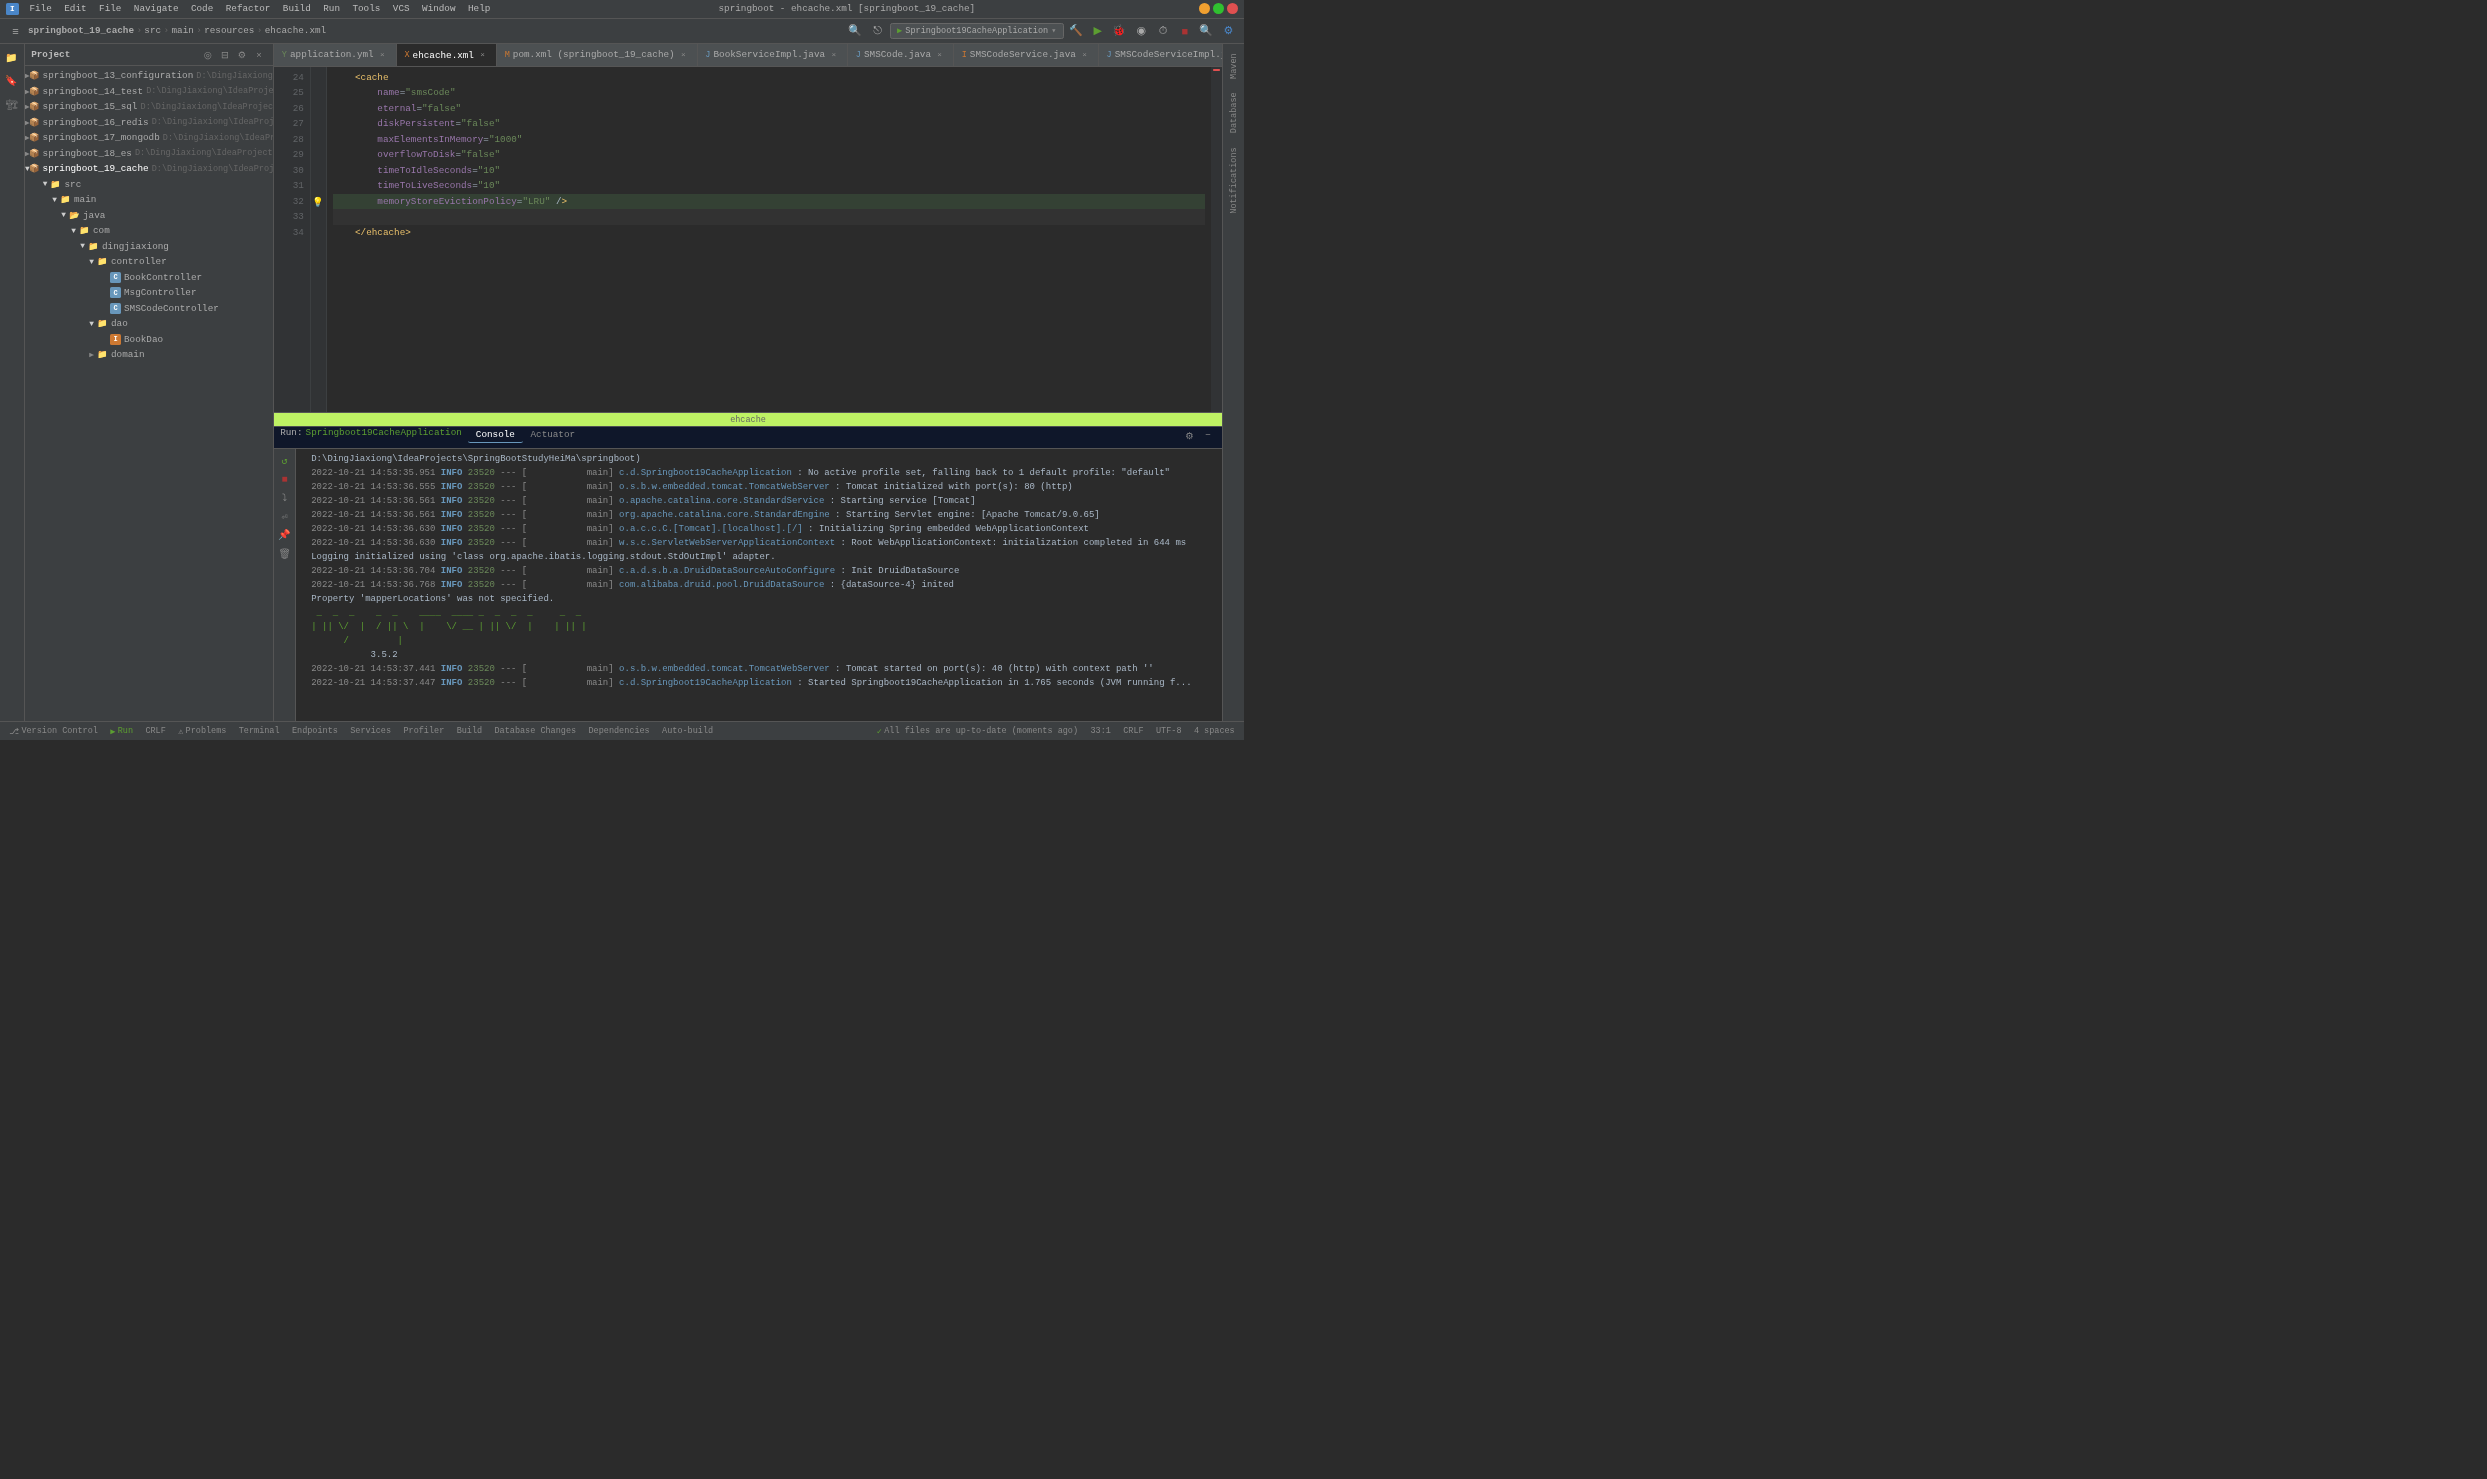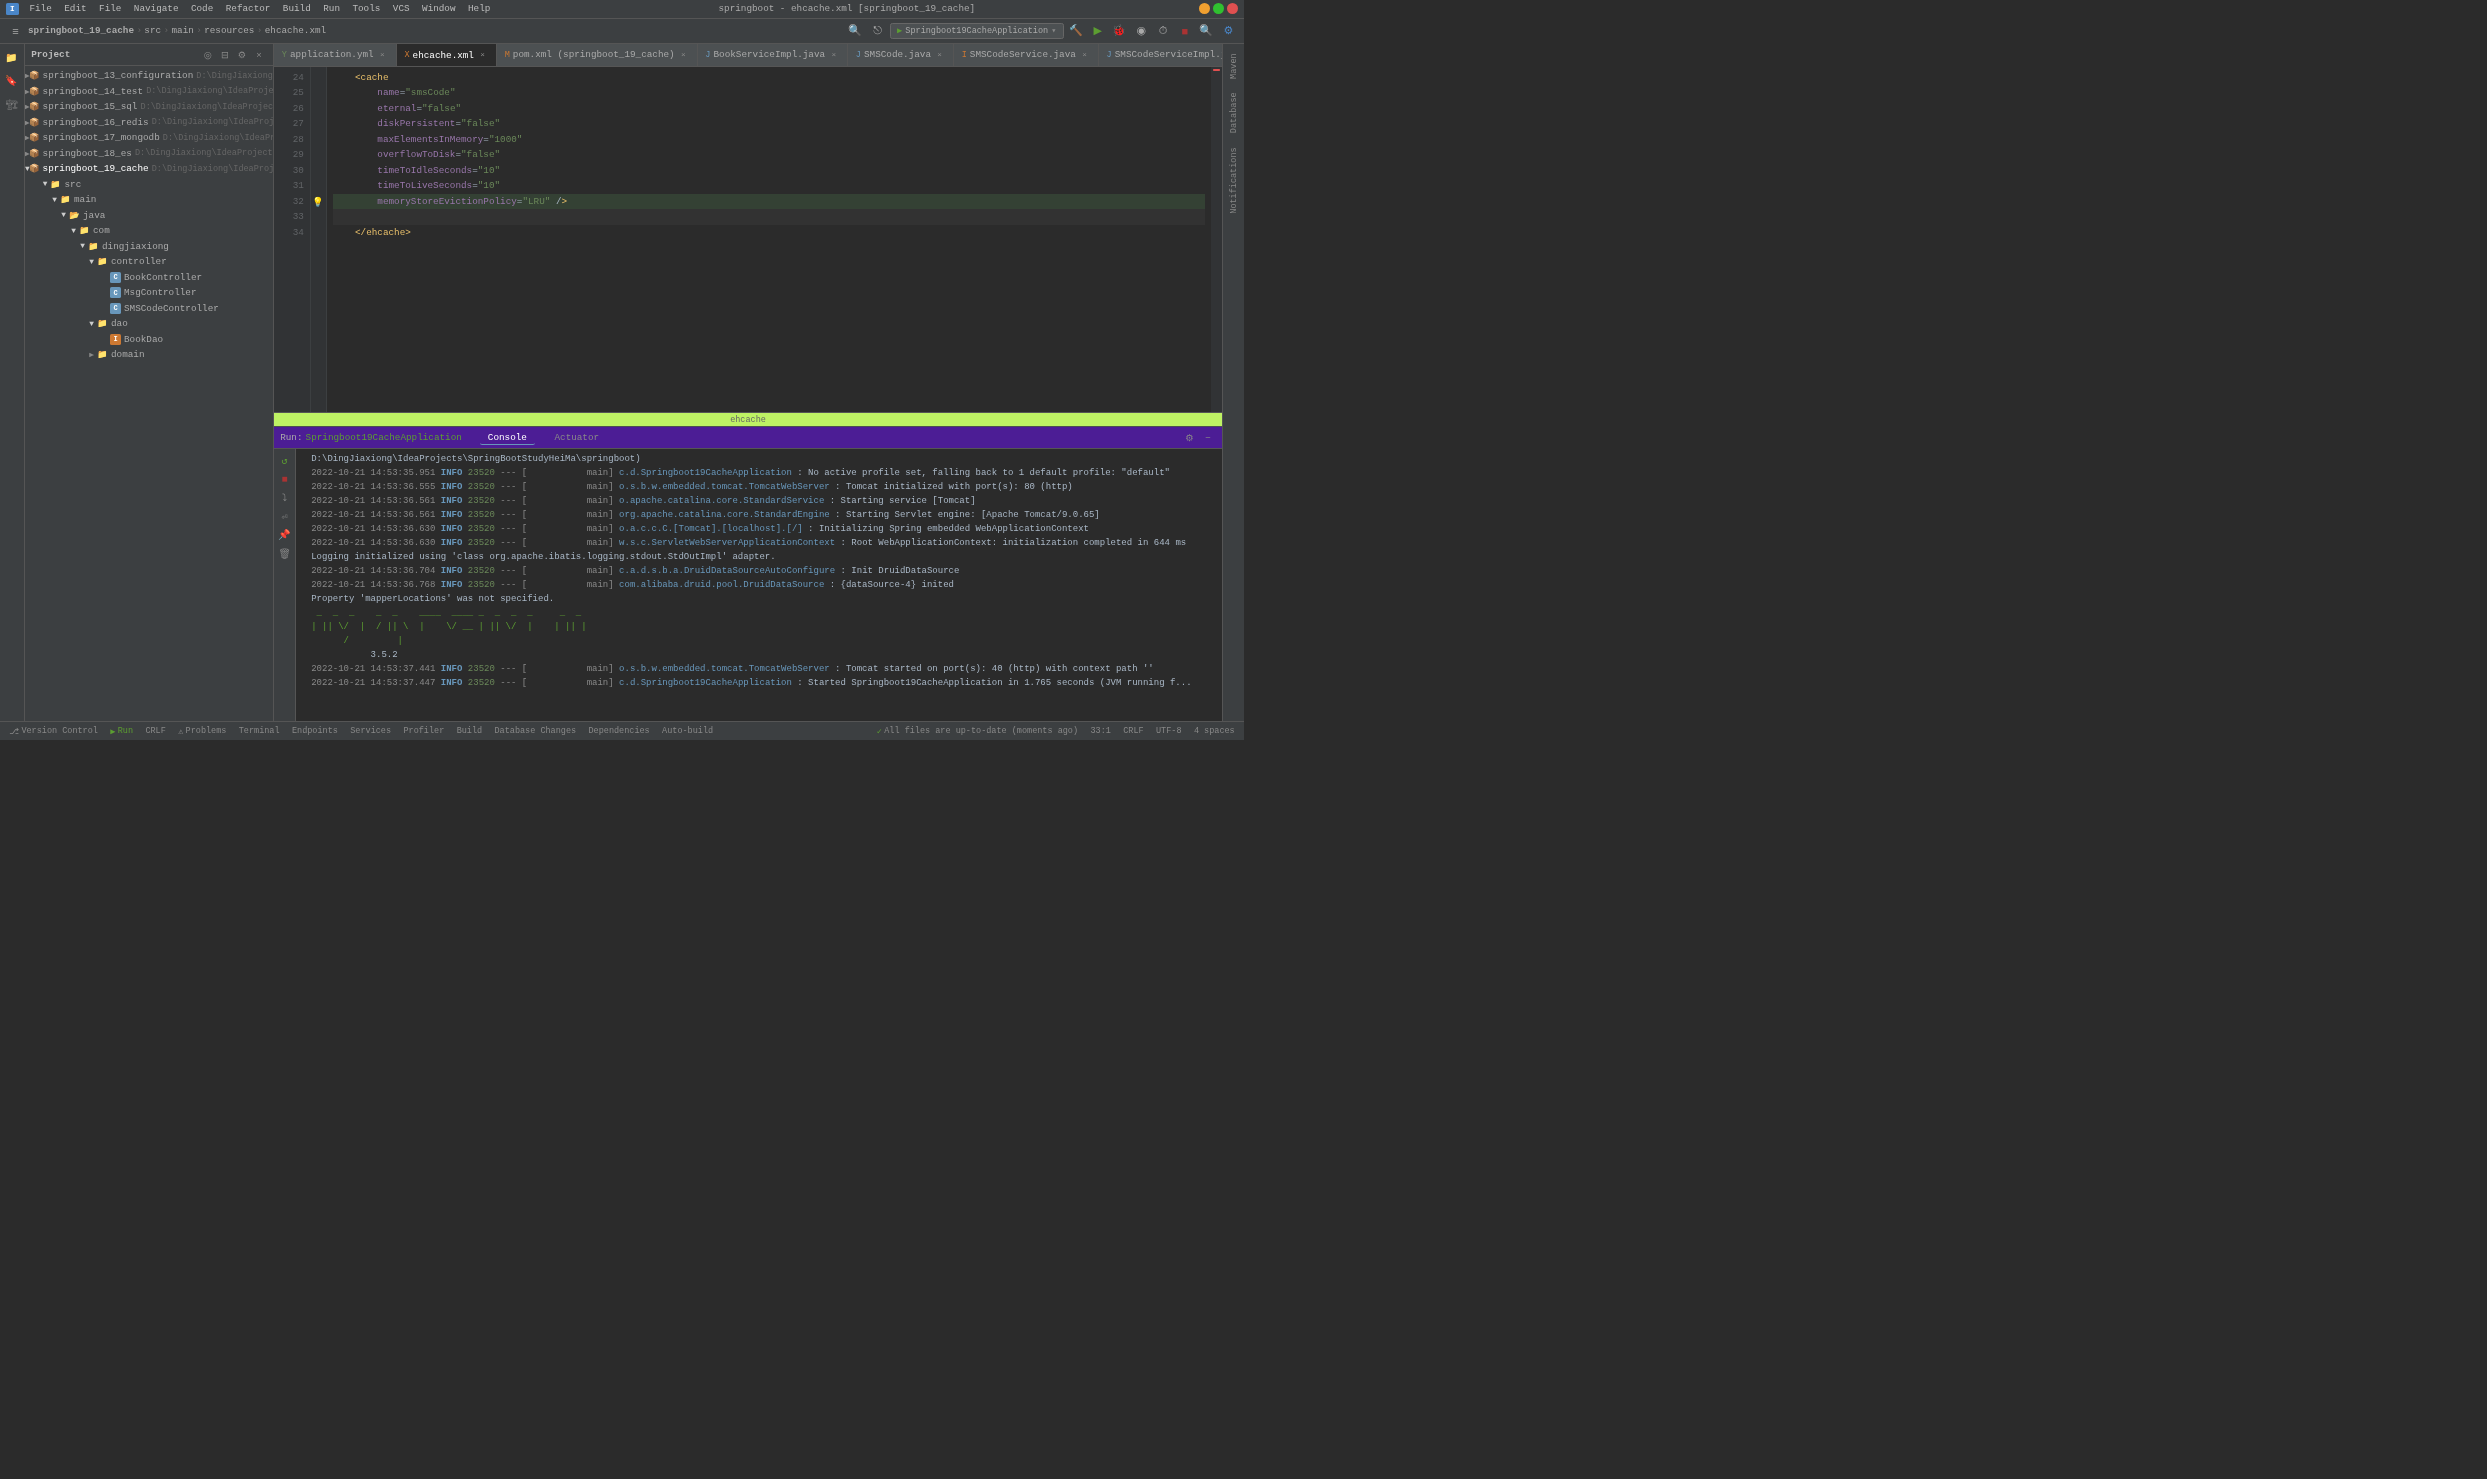--- a/index.html
+++ b/index.html
@@ -323,26 +323,26 @@
     
     .bottom-panel {
       height: 295px;
       background: #2b2b2b;
       display: flex;
       flex-direction: column;
       border-top: 1.6px solid #4c5052;
     }
     .bottom-tabs-bar {
       display: flex;
-      align-items: center;
-      background: #4c1d95;
+      align-items: flex-start;
+      background: #0f172a;
       border-bottom: 0.8px solid #555;
       height: 22px;
       padding: 0 6.2px;
-      gap: 12px;
+      gap: 0;
     }
     .run-title {
       color: #aaa;
       font-size: 9.3px;
       display: flex; align-items: center; gap: 3.1px;
       margin-right: 6.2px;
     }
     .bottom-tab {
       padding: 1.6px 7.8px;
       font-size: 9.3px;

